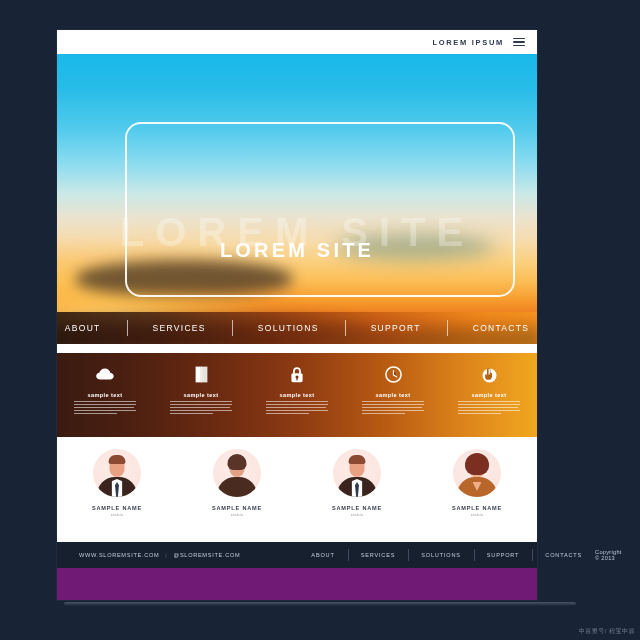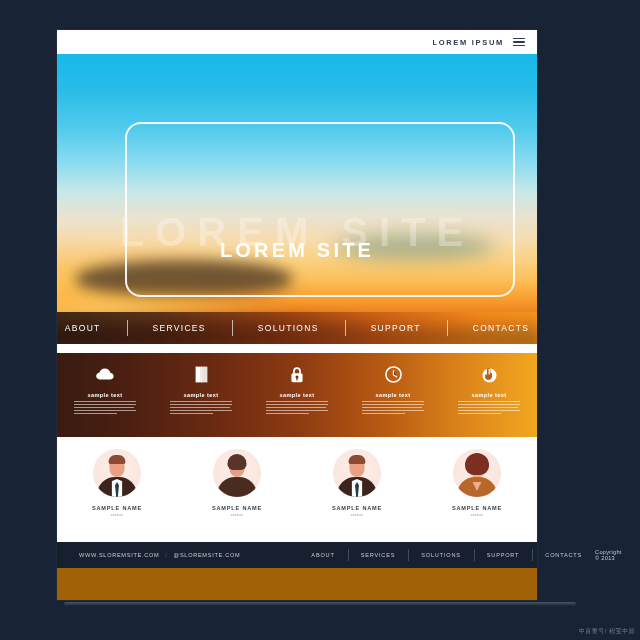--- a/index.html
+++ b/index.html
@@ -21,21 +21,21 @@
     height: 640px;
     background: #182436;
   }
 
   .site {
     position: absolute;
     left: 57px;
     top: 30px;
     width: 480px;
     height: 570px;
-    background: #a16207;
+    background: #701a75;
     box-shadow: 0 0 0 1px rgba(255,255,255,0.03);
   }
 
   
   .topbar {
     height: 24px;
     background: #ffffff;
     display: flex;
     align-items: center;
     justify-content: flex-end;

